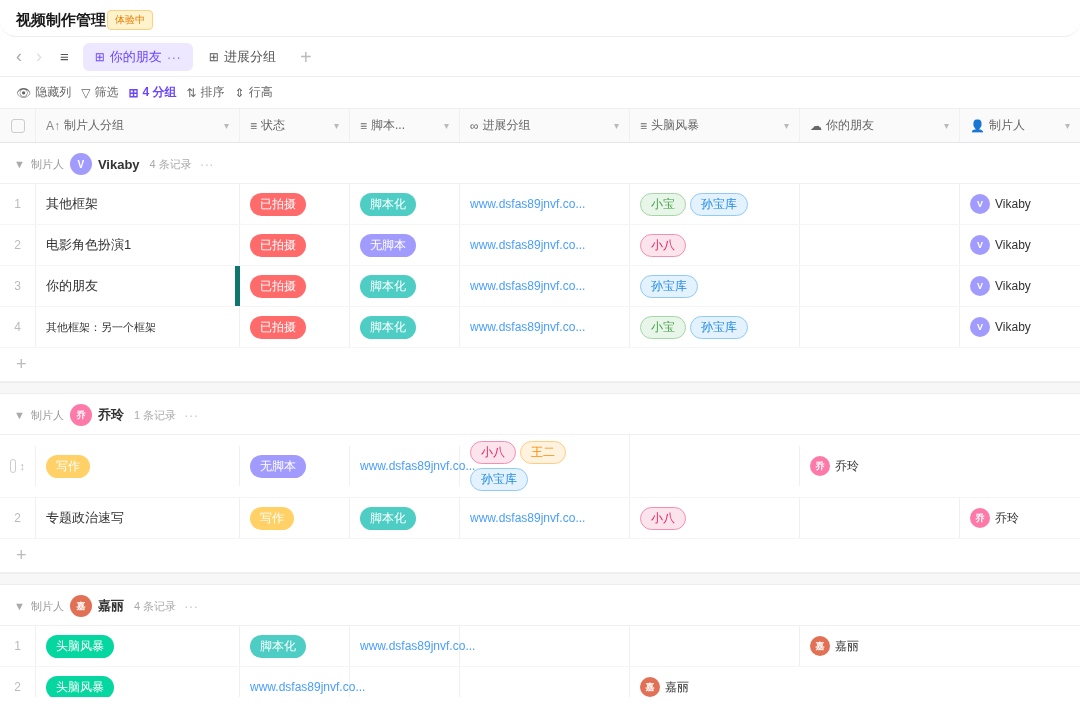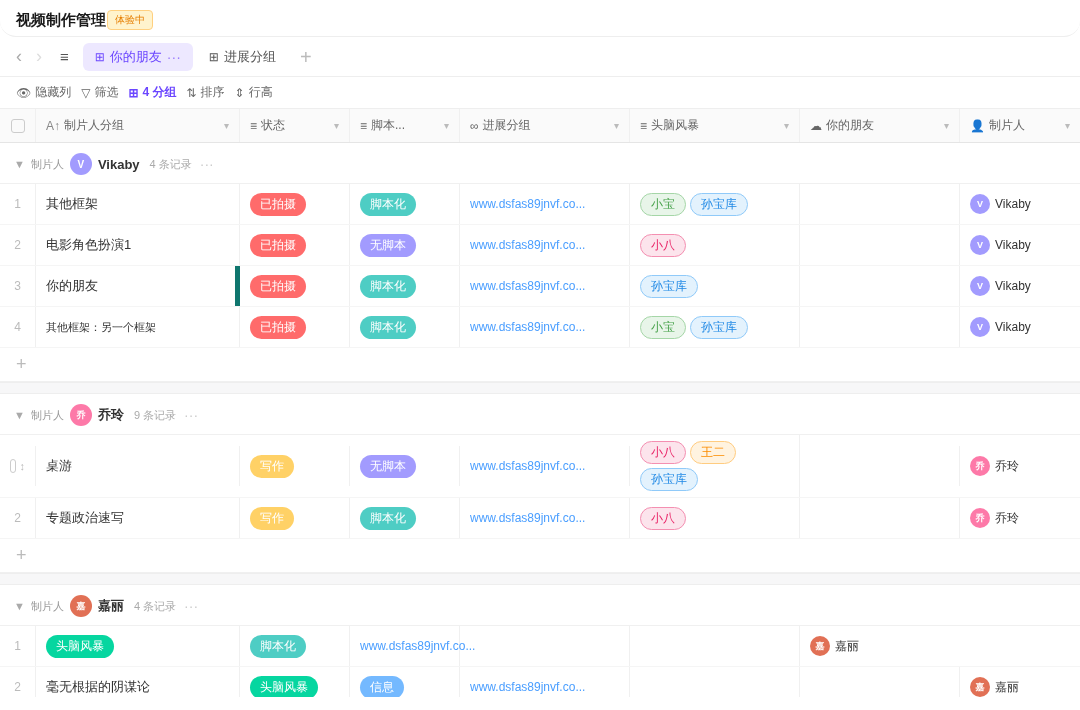--- a/index.html
+++ b/index.html
@@ -202,30 +202,29 @@
   </div>
 
   <div style="height:12px;background:#f7f7f8;border-top:1px solid #eee;border-bottom:1px solid #eee;"></div>
 
   <div>
     <div style="display:flex;align-items:center;gap:6px;padding:10px 14px 8px;background:#fff;border-bottom:1px solid #f0f0f0;">
       <span style="color:#aaa;font-size:11px;cursor:pointer;">▼</span>
       <span style="font-size:11px;color:#999;">制片人</span>
       <div style="width:22px;height:22px;border-radius:50%;background:#fd79a8;display:flex;align-items:center;justify-content:center;font-size:9px;color:#fff;font-weight:700;">乔</div>
       <span style="font-size:13px;font-weight:600;color:#333;">乔玲</span>
-      <span style="font-size:11px;color:#aaa;margin-left:4px;">9 条记录</span>
+      <span style="font-size:11px;color:#aaa;margin-left:4px;">1 条记录</span>
       <span style="color:#ccc;font-size:14px;margin-left:2px;cursor:pointer;">···</span>
     </div>
 
     <div style="display:grid;grid-template-columns:36px 1fr 110px 110px 170px 170px 160px 120px;border-bottom:1px solid #f5f5f5;align-items:center;min-height:40px;">
       <div style="padding:6px 10px;border-right:1px solid #f0f0f0;display:flex;align-items:center;justify-content:center;gap:4px;min-height:40px;">
         <span style="width:14px;height:14px;border:1.5px solid #ccc;border-radius:3px;display:inline-block;"></span>
         <span style="font-size:11px;color:#bbb;">↕</span>
       </div>
-      <div style="padding:6px 10px;font-size:13px;border-right:1px solid #f0f0f0;display:flex;align-items:center;min-height:40px;">桌游</div>
       <div style="padding:6px 10px;border-right:1px solid #f0f0f0;display:flex;align-items:center;min-height:40px;">
           <span style="background:#ffd166;color:#fff;padding:3px 10px;border-radius:20px;font-size:12px;">写作</span>
         </div>
       <div style="padding:6px 10px;border-right:1px solid #f0f0f0;display:flex;align-items:center;min-height:40px;">
           <span style="background:#a29bfe;color:#fff;padding:3px 10px;border-radius:20px;font-size:12px;">无脚本</span>
         </div>
       <div style="padding:6px 10px;border-right:1px solid #f0f0f0;display:flex;align-items:center;min-height:40px;">
           <a href="#" style="color:#4a9eff;font-size:12px;text-decoration:none;">www.dsfas89jnvf.co...</a>
         </div>
       <div style="padding:6px 10px;border-right:1px solid #f0f0f0;display:flex;align-items:center;gap:4px;min-height:40px;flex-wrap:wrap;">
@@ -290,26 +289,22 @@
       <div style="padding:6px 10px;border-right:1px solid #f0f0f0;min-height:40px;"></div>
       <div style="padding:6px 10px;border-right:1px solid #f0f0f0;min-height:40px;"></div>
       <div style="padding:6px 10px;display:flex;align-items:center;gap:5px;min-height:40px;">
         <div style="width:20px;height:20px;border-radius:50%;background:#e17055;display:flex;align-items:center;justify-content:center;font-size:9px;color:#fff;font-weight:700;">嘉</div>
         <span style="font-size:12px;">嘉丽</span>
       </div>
     </div>
 
     <div style="display:grid;grid-template-columns:36px 1fr 110px 110px 170px 170px 160px 120px;border-bottom:1px solid #f5f5f5;align-items:center;min-height:40px;">
       <div style="padding:6px 10px;font-size:12px;color:#bbb;border-right:1px solid #f0f0f0;display:flex;align-items:center;justify-content:center;min-height:40px;">2</div>
-      <div style="padding:6px 10px;font-size:13px;border-right:1px solid #f0f0f0;display:flex;align-items:center;min-height:40px;">毫无根据的阴谋论</div>
       <div style="padding:6px 10px;border-right:1px solid #f0f0f0;display:flex;align-items:center;min-height:40px;">
           <span style="background:#06d6a0;color:#fff;padding:3px 10px;border-radius:20px;font-size:12px;">头脑风暴</span>
-        </div>
-      <div style="padding:6px 10px;border-right:1px solid #f0f0f0;display:flex;align-items:center;min-height:40px;">
-          <span style="background:#74b9ff;color:#fff;padding:3px 10px;border-radius:20px;font-size:12px;">信息</span>
         </div>
       <div style="padding:6px 10px;border-right:1px solid #f0f0f0;display:flex;align-items:center;min-height:40px;">
           <a href="#" style="color:#4a9eff;font-size:12px;text-decoration:none;">www.dsfas89jnvf.co...</a>
         </div>
       <div style="padding:6px 10px;border-right:1px solid #f0f0f0;min-height:40px;"></div>
       <div style="padding:6px 10px;border-right:1px solid #f0f0f0;min-height:40px;"></div>
       <div style="padding:6px 10px;display:flex;align-items:center;gap:5px;min-height:40px;">
         <div style="width:20px;height:20px;border-radius:50%;background:#e17055;display:flex;align-items:center;justify-content:center;font-size:9px;color:#fff;font-weight:700;">嘉</div>
         <span style="font-size:12px;">嘉丽</span>
       </div>

